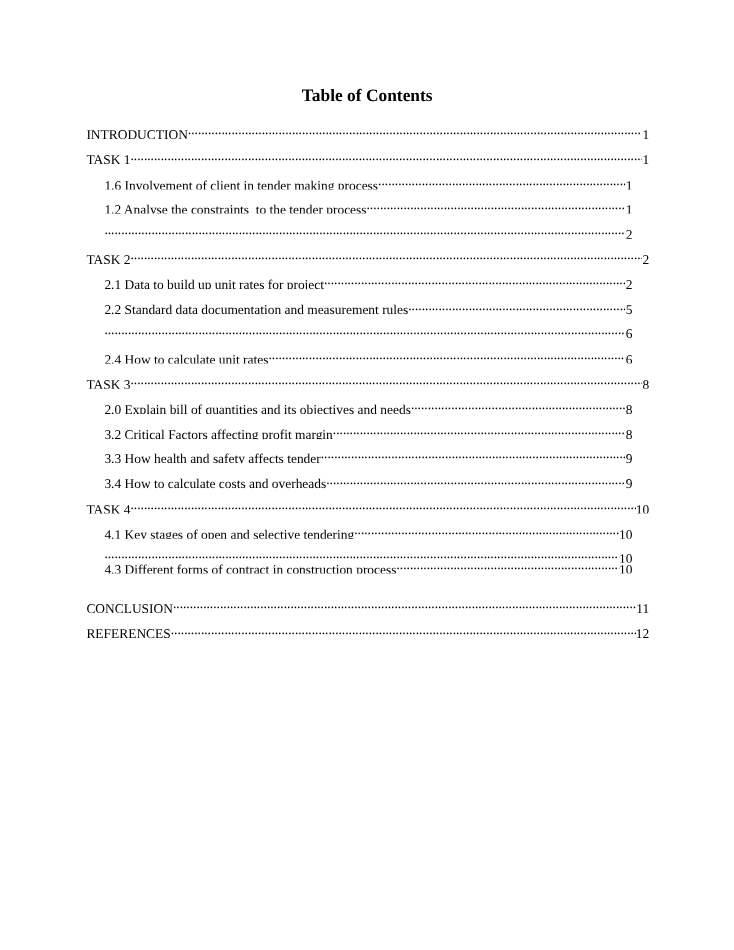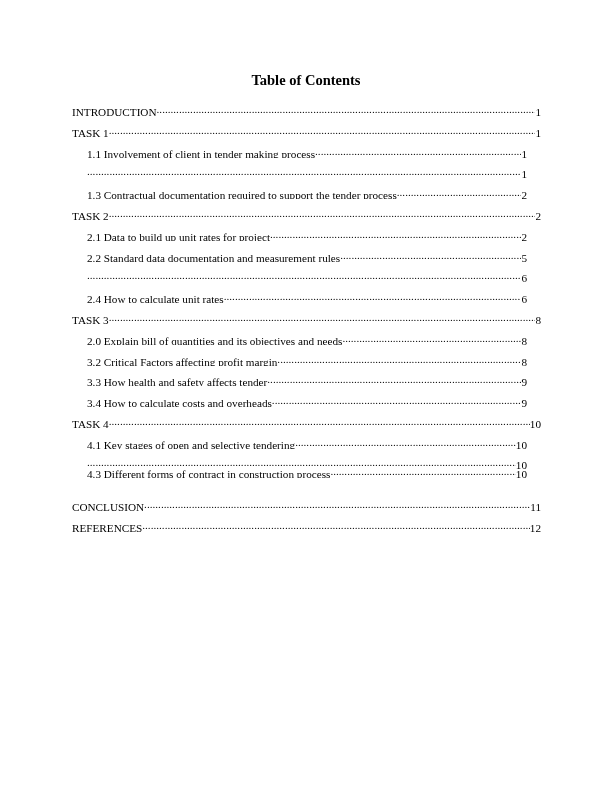--- a/index.html
+++ b/index.html
@@ -87,30 +87,30 @@
       <span class="label">INTRODUCTION</span>
       <span class="leader"></span>
       <span class="page-num">1</span>
     </div>
     <div class="toc-entry level-1" style="top:23px">
       <span class="label">TASK 1</span>
       <span class="leader"></span>
       <span class="page-num">1</span>
     </div>
     <div class="toc-entry level-2" style="top:44px">
-      <span class="label">1.1 Involvement of client in tender making process</span>
+      <span class="label">1.6 Involvement of client in tender making process</span>
       <span class="leader"></span>
       <span class="page-num">1</span>
     </div>
     <div class="toc-entry level-2" style="top:64px">
+      <span class="label" style="white-space:pre">1.2 Analyse the constraints  to the tender process</span>
       <span class="leader"></span>
       <span class="page-num">1</span>
     </div>
     <div class="toc-entry level-2" style="top:85px">
-      <span class="label">1.3 Contractual documentation required to support the tender process</span>
       <span class="leader"></span>
       <span class="page-num">2</span>
     </div>
     <div class="toc-entry level-1" style="top:106px">
       <span class="label">TASK 2</span>
       <span class="leader"></span>
       <span class="page-num">2</span>
     </div>
     <div class="toc-entry level-2" style="top:127px">
       <span class="label">2.1 Data to build up unit rates for project</span>

